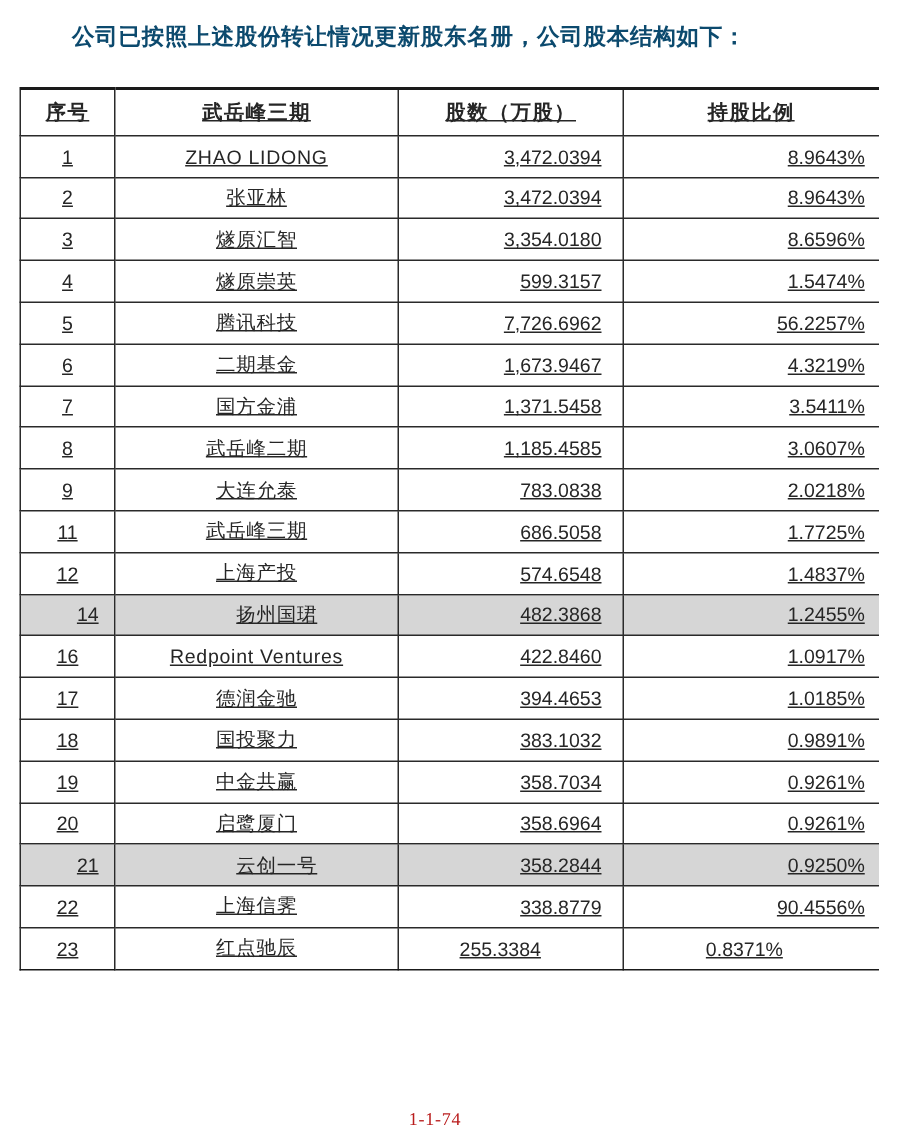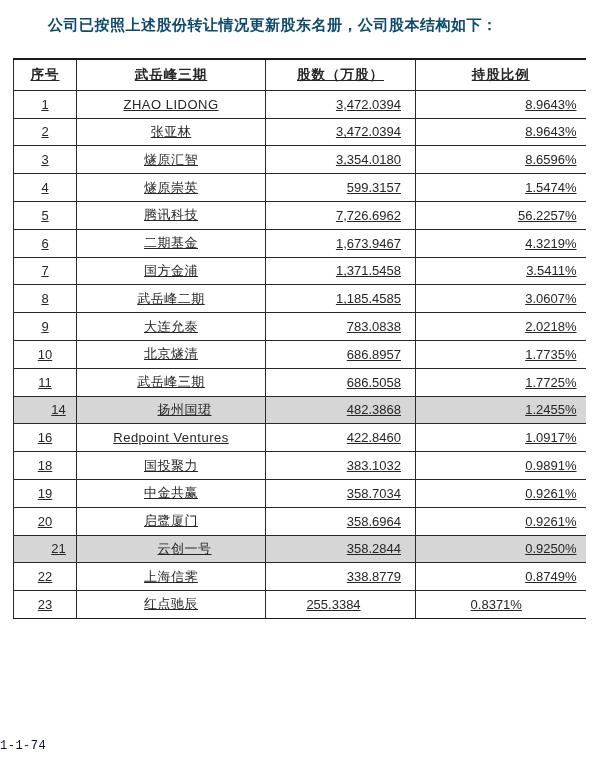--- a/index.html
+++ b/index.html
@@ -61,23 +61,24 @@
   td.cell-no   { text-align: center; }
   td.cell-name { text-align: center; letter-spacing: 0.5px; }
   td.cell-shares { text-align: right; padding-right: 14px; }
   td.cell-ratio  { text-align: right; padding-right: 9px; }
   tr.hl td { background: var(--hl-color, #d6d6d6); padding-left: 27px; }
   .footer {
     position: absolute;
     left: 0;
     top: 739px;
     width: 580px;
-    font-family: Liberation Mono, monospace;
+    text-align: center;
+    font-family: Liberation Serif, serif;
     font-size: 12px;
-    color: #0f172a;
+    color: #b91c1c;
     letter-spacing: 0.5px;
   }
 </style>
 </head>
 <body>
 
 <div class="heading">公司已按照上述股份转让情况更新股东名册，公司股本结构如下：</div>
 
 <table class="doc-table">
   <colgroup>
@@ -143,44 +144,50 @@
     <td class="cell-shares">1,185.4585</td>
     <td class="cell-ratio">3.0607%</td>
   </tr>
       <tr>
     <td class="cell-no">9</td>
     <td class="cell-name">大连允泰</td>
     <td class="cell-shares">783.0838</td>
     <td class="cell-ratio">2.0218%</td>
   </tr>
       <tr>
-    <td class="cell-no">10</td>
-    <td class="cell-name">北京燧清</td>
-    <td class="cell-shares">686.8957</td>
-    <td class="cell-ratio">1.7735%</td>
-  </tr>
-      <tr>
     <td class="cell-no">11</td>
     <td class="cell-name">武岳峰三期</td>
     <td class="cell-shares">686.5058</td>
     <td class="cell-ratio">1.7725%</td>
+  </tr>
+      <tr>
+    <td class="cell-no">12</td>
+    <td class="cell-name">上海产投</td>
+    <td class="cell-shares">574.6548</td>
+    <td class="cell-ratio">1.4837%</td>
   </tr>
       <tr class="hl">
     <td class="cell-no">14</td>
     <td class="cell-name">扬州国珺</td>
     <td class="cell-shares">482.3868</td>
     <td class="cell-ratio">1.2455%</td>
   </tr>
       <tr>
     <td class="cell-no">16</td>
     <td class="cell-name">Redpoint Ventures</td>
     <td class="cell-shares">422.8460</td>
     <td class="cell-ratio">1.0917%</td>
   </tr>
       <tr>
+    <td class="cell-no">17</td>
+    <td class="cell-name">德润金驰</td>
+    <td class="cell-shares">394.4653</td>
+    <td class="cell-ratio">1.0185%</td>
+  </tr>
+      <tr>
     <td class="cell-no">18</td>
     <td class="cell-name">国投聚力</td>
     <td class="cell-shares">383.1032</td>
     <td class="cell-ratio">0.9891%</td>
   </tr>
       <tr>
     <td class="cell-no">19</td>
     <td class="cell-name">中金共赢</td>
     <td class="cell-shares">358.7034</td>
     <td class="cell-ratio">0.9261%</td>
@@ -194,21 +201,21 @@
       <tr class="hl">
     <td class="cell-no">21</td>
     <td class="cell-name">云创一号</td>
     <td class="cell-shares">358.2844</td>
     <td class="cell-ratio">0.9250%</td>
   </tr>
       <tr>
     <td class="cell-no">22</td>
     <td class="cell-name">上海信霁</td>
     <td class="cell-shares">338.8779</td>
-    <td class="cell-ratio">0.8749%</td>
+    <td class="cell-ratio">90.4556%</td>
   </tr>
       <tr>
     <td class="cell-no">23</td>
     <td class="cell-name">红点驰辰</td>
     <td class="cell-shares">255.3384</td>
     <td class="cell-ratio">0.8371%</td>
   </tr>
     </tbody>
 </table>
 

